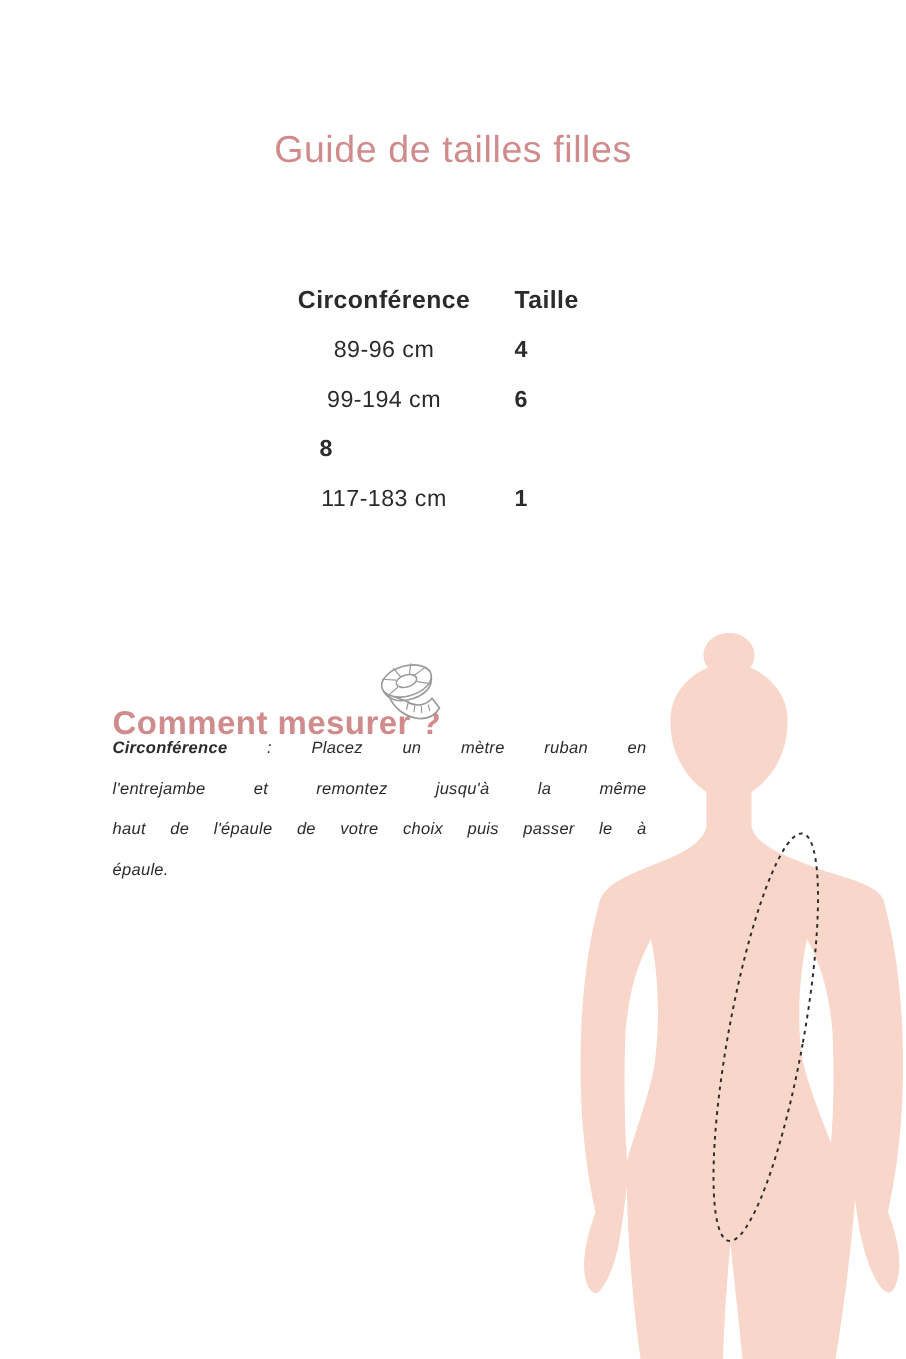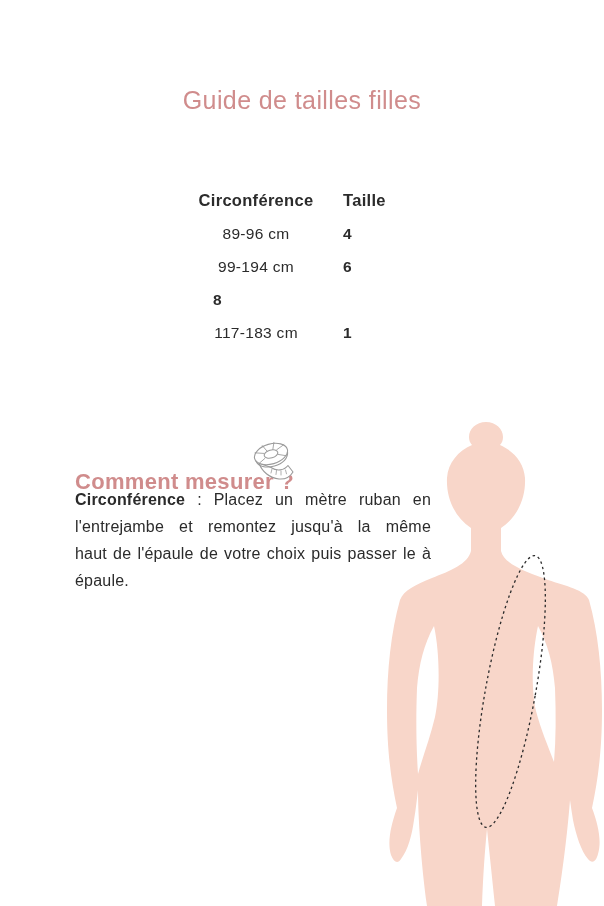--- a/index.html
+++ b/index.html
@@ -33,21 +33,21 @@
   .t-col2{font-weight:700;}
   .measure-heading{
     position:absolute;left:75px;top:449px;
     font-size:22px;font-weight:700;letter-spacing:.3px;
     color:var(--accent-rose);
     margin-top:20px;
   }
   .tape-icon{position:absolute;left:251px;top:440px;width:46px;height:44px;}
   .instructions{
     position:absolute;left:75px;top:486px;width:356px;
-    font-size:16px;line-height:27px;letter-spacing:.2px;
+    font-size:11px;line-height:27px;letter-spacing:.2px;font-style:italic;
   }
   .instructions .jline{text-align:justify;text-align-last:justify;}
   .instructions .lastline{text-align:left;}
   .instructions strong{font-weight:700;}
   .silhouette{position:absolute;left:370px;top:418px;width:234px;height:488px;}
 </style>
 </head>
 <body>
 
 <div class="page">

